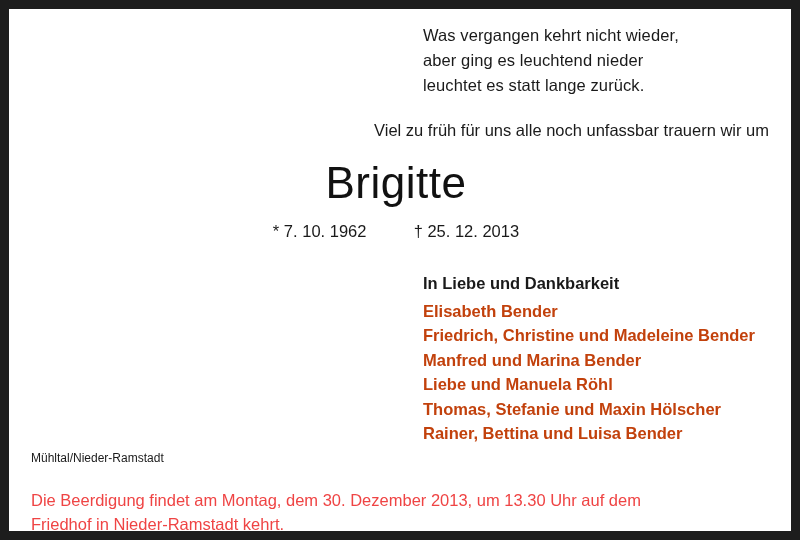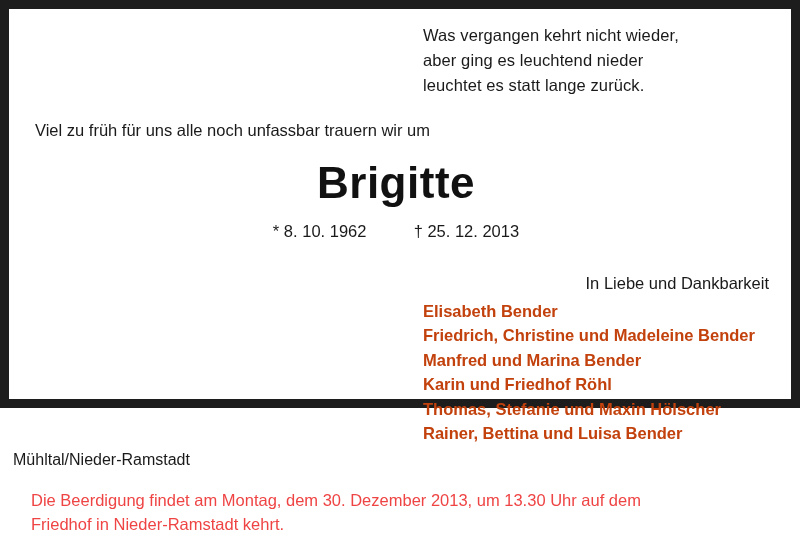--- a/index.html
+++ b/index.html
@@ -11,21 +11,21 @@
     height: 554px;
     background: #ffffff;
     font-family: "Liberation Sans", sans-serif;
     color: #1a1a1a;
     overflow: hidden;
   }
   .notice {
     position: relative;
     box-sizing: border-box;
     width: 800px;
-    height: 408px;
+    height: 540px;
     background: #ffffff;
     border-top: 9px solid #1d1d1d;
     border-bottom: 9px solid #1d1d1d;
     border-left: 9px solid #1d1d1d;
     border-right: 9px solid #1d1d1d;
     padding: 0;
   }
   .inner {
     position: relative;
     width: 100%;
@@ -44,27 +44,28 @@
   .verse div {
     white-space: nowrap;
   }
 
   .lead {
     margin-top: 21px;
     margin-left: 4px;
     font-size: 16.5px;
     line-height: 22px;
     color: #1a1a1a;
+    text-align: right;
   }
 
   .name {
     margin-top: 17px;
     text-align: center;
     font-size: 44px;
-    font-weight: bold;
+    font-weight: normal;
     letter-spacing: 0.5px;
     color: #111111;
     padding-right: 8px;
   }
 
   .dates {
     margin-top: 14px;
     text-align: center;
     font-size: 16.5px;
     color: #1a1a1a;
@@ -75,36 +76,35 @@
     width: 38px;
   }
 
   .family {
     margin-top: 30px;
     margin-left: 392px;
     font-size: 16.5px;
     line-height: 24.5px;
   }
   .family .intro {
-    font-weight: normal;
+    font-weight: bold;
     color: #1a1a1a;
     margin-bottom: 3px;
-    text-align: right;
   }
   .family .member {
     font-weight: bold;
     color: #c2410c;
     white-space: nowrap;
   }
 
   .place {
     position: absolute;
-    left: 4px;
+    left: 22px;
     top: 442px;
-    font-size: 16px;
+    font-size: 12px;
     color: #1a1a1a;
   }
 
   .funeral {
     position: absolute;
     left: 22px;
     top: 479px;
     right: 18px;
     font-size: 16.5px;
     line-height: 24px;
@@ -121,31 +121,31 @@
       <div>Was vergangen kehrt nicht wieder,</div>
       <div>aber ging es leuchtend nieder</div>
       <div>leuchtet es statt lange zurück.</div>
     </div>
 
     <div class="lead">Viel zu früh für uns alle noch unfassbar trauern wir um</div>
 
     <div class="name">Brigitte</div>
 
     <div class="dates">
-      <span>* 8. 10. 1962</span>
+      <span>* 7. 10. 1962</span>
       <span class="sep"></span>
       <span>† 25. 12. 2013</span>
     </div>
 
     <div class="family">
       <div class="intro">In Liebe und Dankbarkeit</div>
       <div class="member">Elisabeth Bender</div>
       <div class="member">Friedrich, Christine und Madeleine Bender</div>
       <div class="member">Manfred und Marina Bender</div>
-      <div class="member">Karin und Friedhof Röhl</div>
+      <div class="member">Liebe und Manuela Röhl</div>
       <div class="member">Thomas, Stefanie und Maxin Hölscher</div>
       <div class="member">Rainer, Bettina und Luisa Bender</div>
     </div>
 
     <div class="place">Mühltal/Nieder-Ramstadt</div>
 
     <div class="funeral">
       <div>Die Beerdigung findet am Montag, dem 30. Dezember 2013, um 13.30 Uhr auf dem</div>
       <div>Friedhof in Nieder-Ramstadt kehrt.</div>
     </div>

